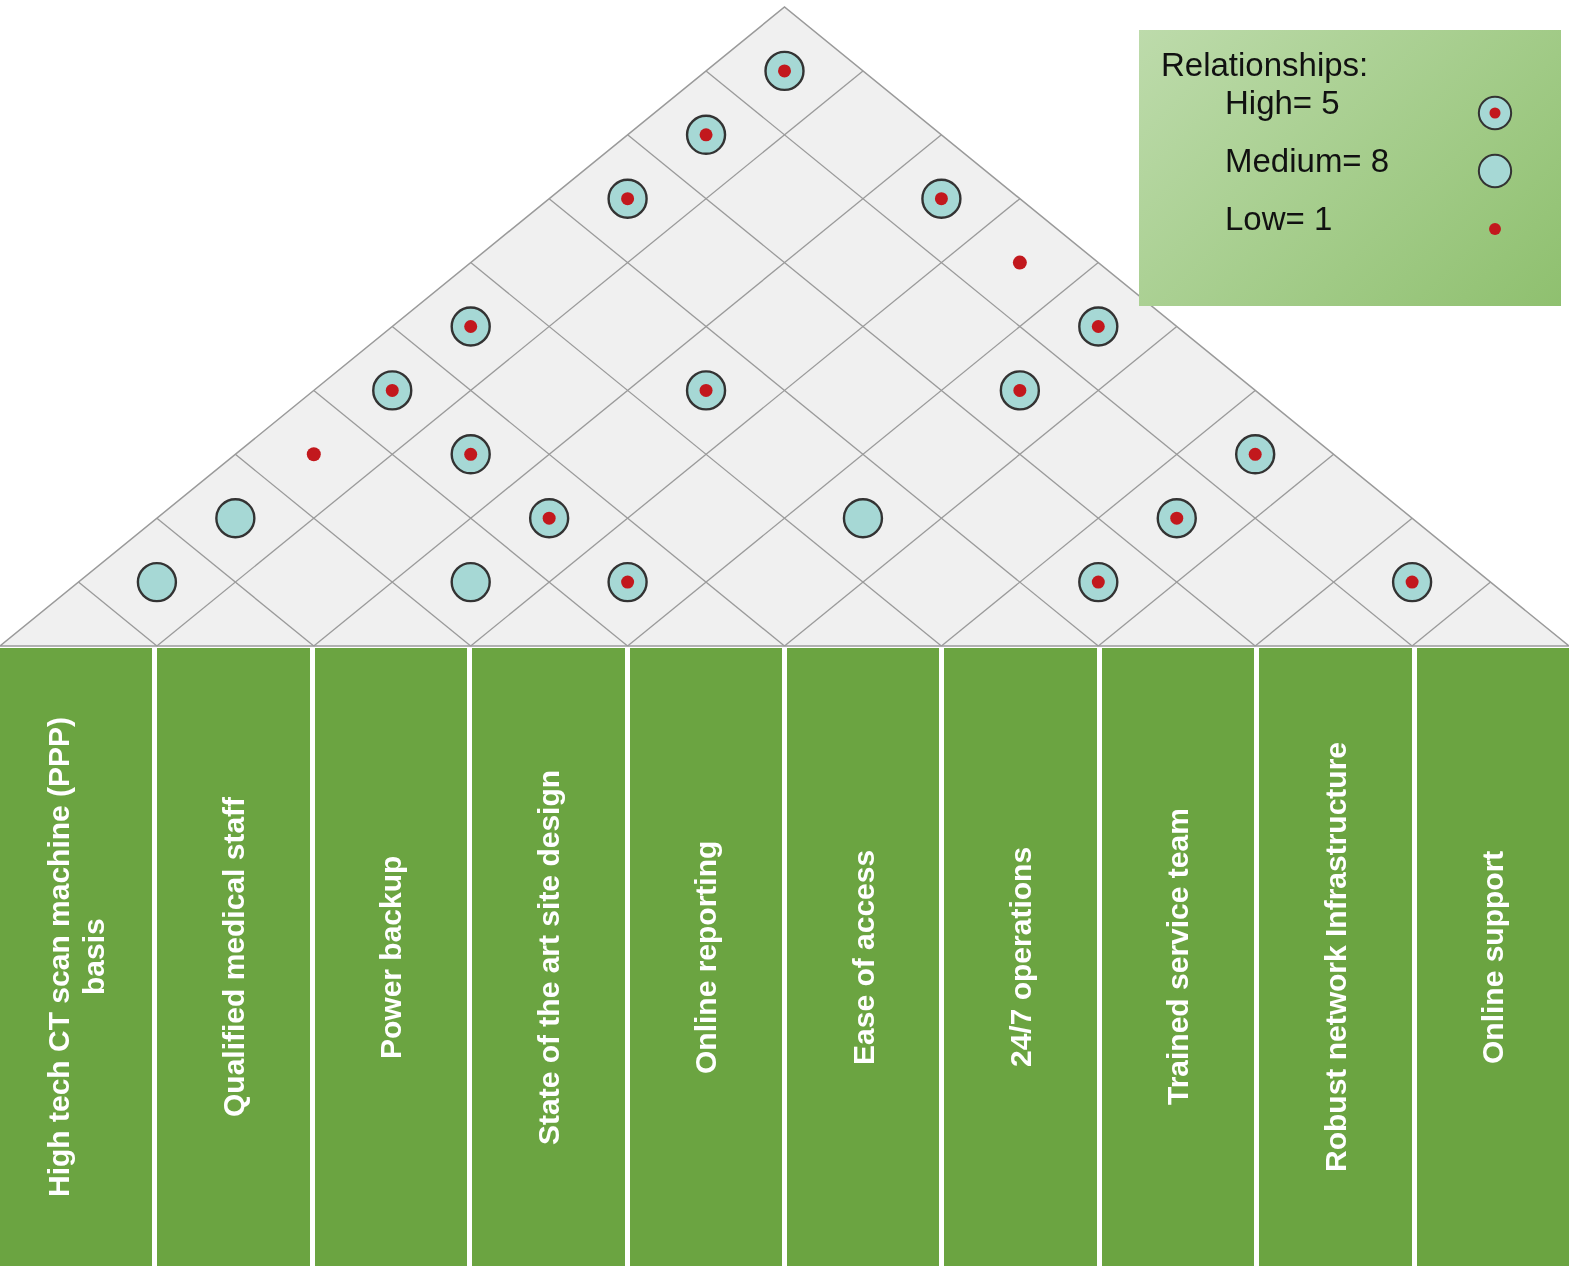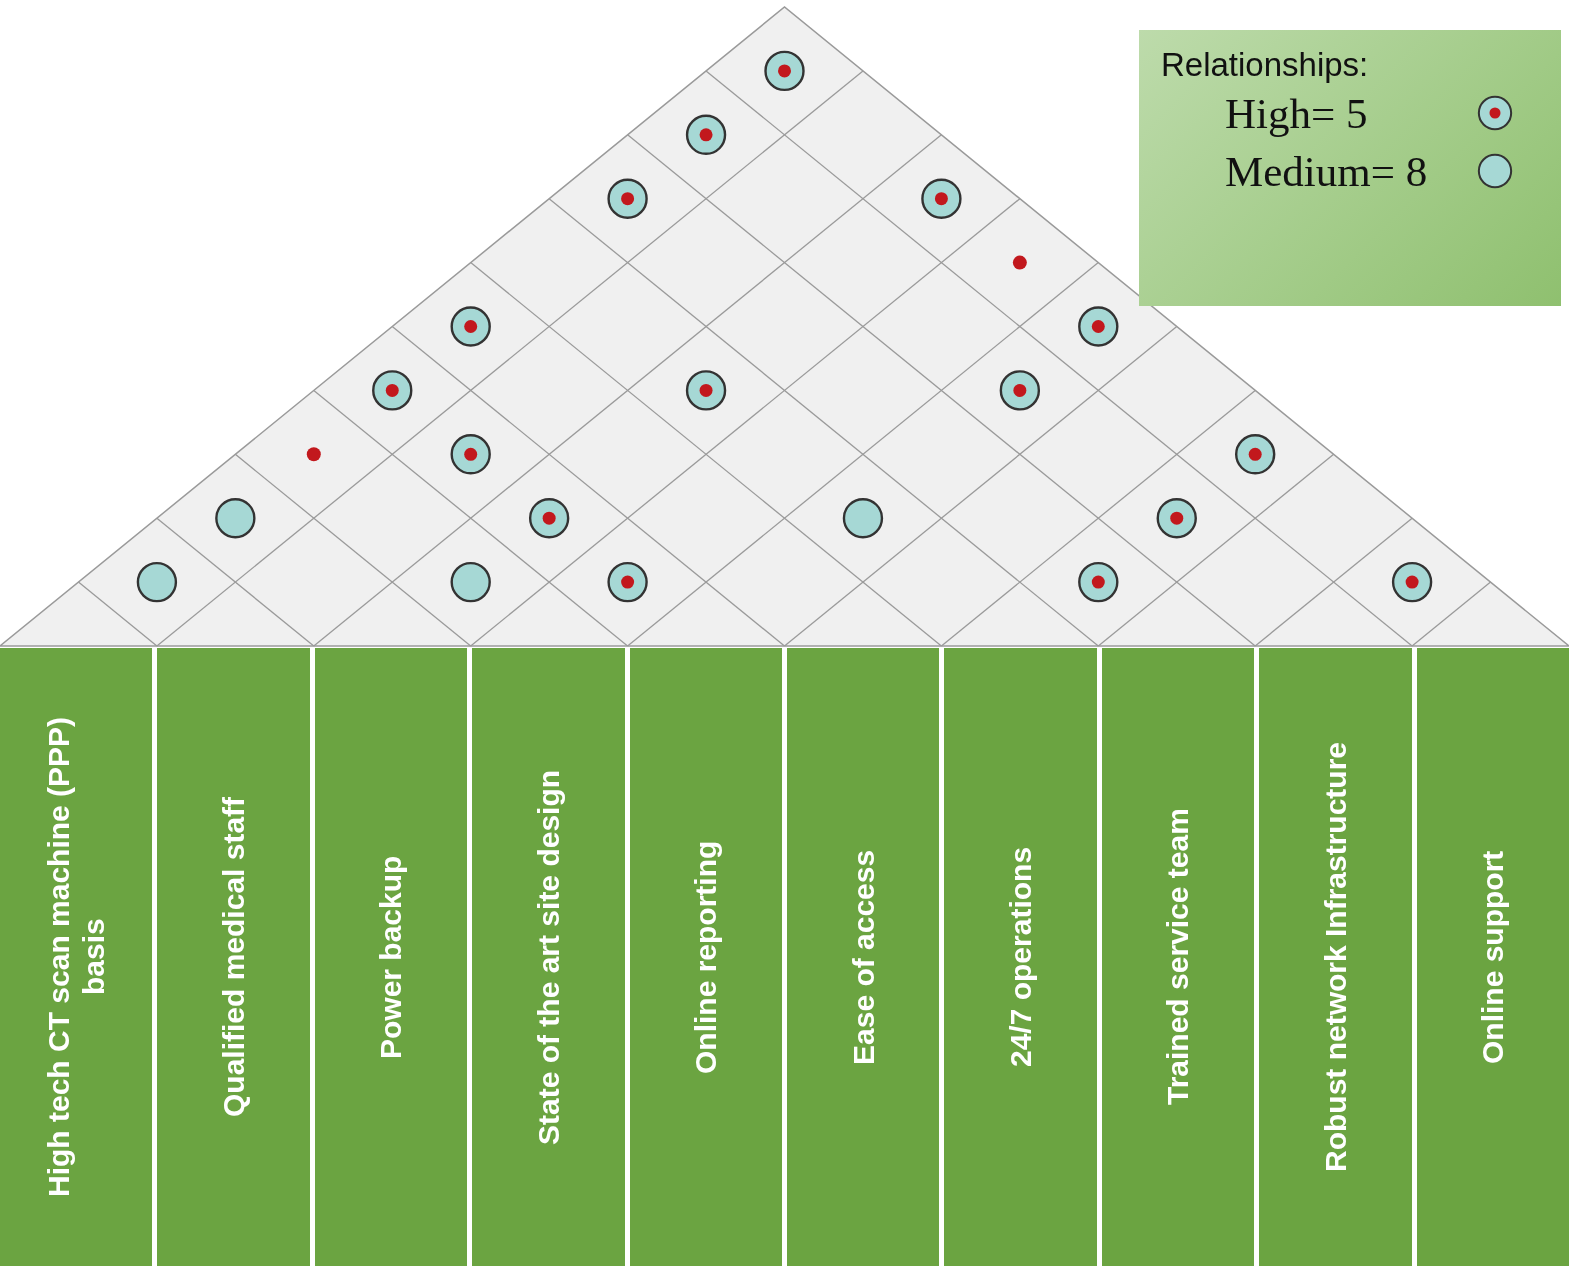--- a/index.html
+++ b/index.html
@@ -29,26 +29,24 @@
     min-height: 276px;
     background: linear-gradient(135deg, var(--legend-grad-top, #bddbab) 0%, var(--legend-grad-bottom, #8fc06f) 100%);
     padding: 16px 26px 18px 22px;
   }
   .legend-title {
     font-size: 33px;
     color: #111111;
   }
   .legend-row {
     display: flex;
-    align-items: center;
     padding-left: 64px;
     height: 58px;
-    font-size: 43px;
+    font-size: 33px;
     color: #111111;
-    font-family: Liberation Serif, serif;
   }
   .legend-label { flex: 1; }
   .legend-symbol {
     width: 60px;
     display: flex;
     justify-content: center;
     align-items: center;
     margin-right: 10px;
   }
 
@@ -205,20 +203,30 @@
         <div class="legend-row">
           <span class="legend-label">Medium= 8</span>
           <span class="legend-symbol">
             <svg width="44" height="44">
               <g>
                 <circle cx="22" cy="22" r="16.15" fill="#a6d8d5" stroke="#333333" stroke-width="2.04"></circle>
               </g>
             </svg>
           </span>
         </div>
+        <div class="legend-row">
+          <span class="legend-label">Low= 1</span>
+          <span class="legend-symbol">
+            <svg width="44" height="44">
+              <g>
+                <circle cx="22" cy="22" r="5.95" fill="#c2181d"></circle>
+              </g>
+            </svg>
+          </span>
+        </div>
       </div>
   </div>
 
   <div class="columns" id="columns">
       <div class="column">
         <div class="column-label">High tech CT scan machine (PPP) basis</div>
       </div>
       <div class="column">
         <div class="column-label">Qualified medical staff</div>
       </div>

